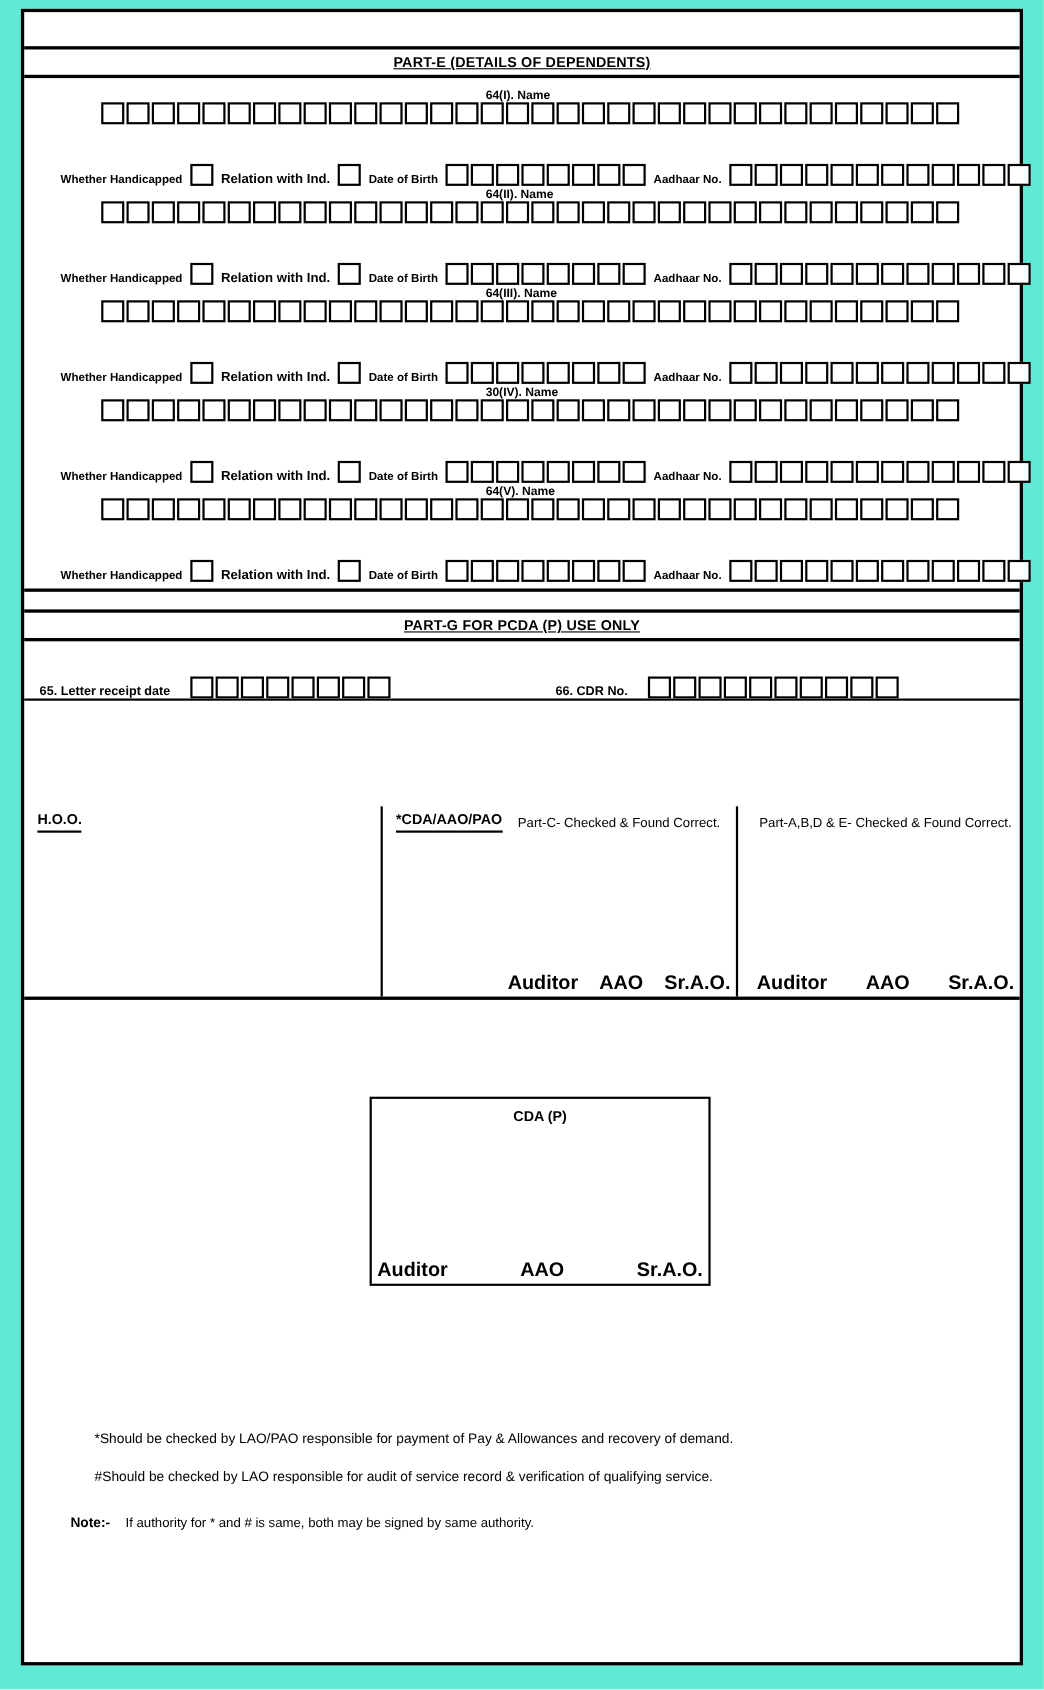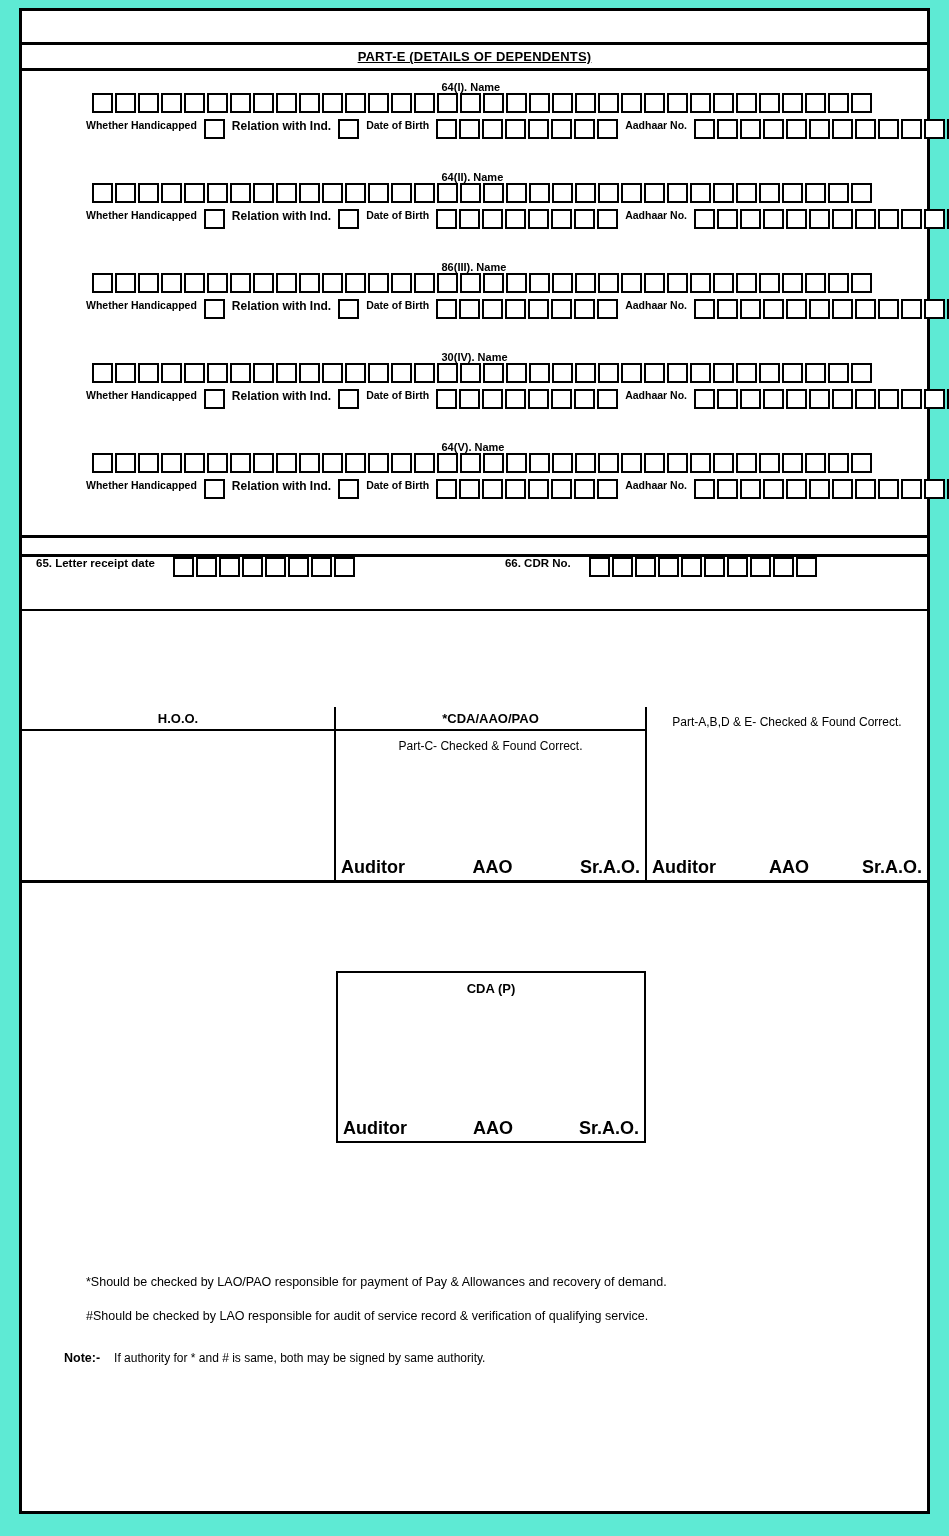--- a/index.html
+++ b/index.html
@@ -26,39 +26,39 @@
     letter-spacing: .2px;
   }
   
   .dependents { height: 464px; padding-top: 10px; }
   .dep-block { height: 90px; }
   .dep-row1 { display: flex; align-items: center; height: 38px; padding-left: 14px; flex-direction: column; }
   .dep-name-label { width: 80px; flex: none; font-weight: bold; font-size: 11px; }
   .boxes { display: flex; gap: 2px; }
   .cbox { width: 21px; height: 20px; border: 2px solid #000; background: #fff; flex: none; }
   .dep-row2 {
-    display: flex; align-items: flex-start; height: 50px;
-    padding-left: 64px; padding-right: 6px; gap: 7px;
+    display: flex; align-items: flex-end; height: 50px;
+    padding-left: 33px; padding-right: 6px; gap: 7px;
   }
   .lbl2 { font-weight: bold; font-size: 10.5px; white-space: nowrap; }
   .lbl2.rel { font-size: 12px; }
   .lbl2.aad { margin-left: auto; }
   
   .sep-band { height: 22px; border-top: 3px solid #000; border-bottom: 3px solid #000; }
   .row6566 {
     height: 54px; border-bottom: 2.5px solid #000;
-    display: flex; align-items: flex-start; padding-left: 14px;
+    display: flex; align-items: flex-end; padding-left: 14px;
   }
   .lblg { font-weight: bold; font-size: 11.5px; white-space: nowrap; }
   .row6566 .boxes { margin-left: 18px; }
   .cdr-label { margin-left: 150px; }
   .gap-band { height: 96px; }
   
   .sig-table { display: flex; border-bottom: 3px solid #000; height: 176px; }
-  .col { display: flex; flex-direction: column; }
+  .col { display: flex; flex-direction: row; margin-left: 12px; }
   .col.c1 { width: 314px; border-right: 2.5px solid #000; }
   .col.c2 { width: 311px; border-right: 2.5px solid #000; }
   .col.c3 { flex: 1; }
   .th {
     height: 24px; border-bottom: 2.5px solid #000;
     display: flex; align-items: center; justify-content: center;
     font-weight: bold; font-size: 13px;
   }
   .td { position: relative; flex: 1; }
   .check-text { text-align: center; padding-top: 8px; font-size: 12px; }
@@ -238,21 +238,21 @@
               <span class="cbox"></span>
               <span class="cbox"></span>
               <span class="cbox"></span>
               <span class="cbox"></span>
             </span>
         </div>
       </div>
 
       <div class="dep-block">
         <div class="dep-row1">
-          <span class="dep-name-label">86(III). Name</span>
+          <span class="dep-name-label">64(III). Name</span>
           <span class="boxes">
               <span class="cbox"></span>
               <span class="cbox"></span>
               <span class="cbox"></span>
               <span class="cbox"></span>
               <span class="cbox"></span>
               <span class="cbox"></span>
               <span class="cbox"></span>
               <span class="cbox"></span>
               <span class="cbox"></span>
@@ -462,20 +462,23 @@
               <span class="cbox"></span>
               <span class="cbox"></span>
             </span>
         </div>
       </div>
 
     </div>
 
     <div class="sep-band"></div>
 
+    <div class="section-title">
+      <span class="utitle">PART-G FOR PCDA (P) USE ONLY</span>
+    </div>
 
     <div class="row6566">
       <span class="lblg">65. Letter receipt date</span>
       <span class="boxes">
           <span class="cbox"></span>
           <span class="cbox"></span>
           <span class="cbox"></span>
           <span class="cbox"></span>
           <span class="cbox"></span>
           <span class="cbox"></span>

